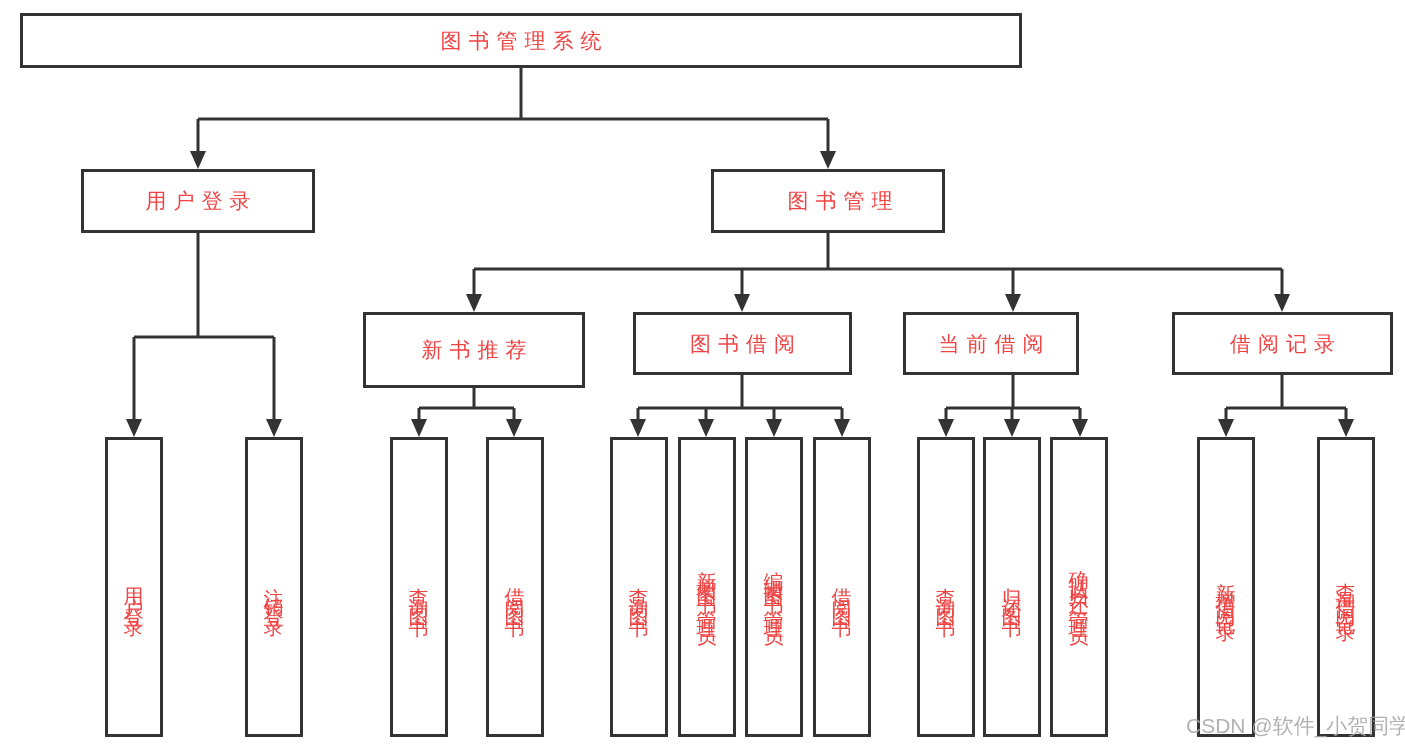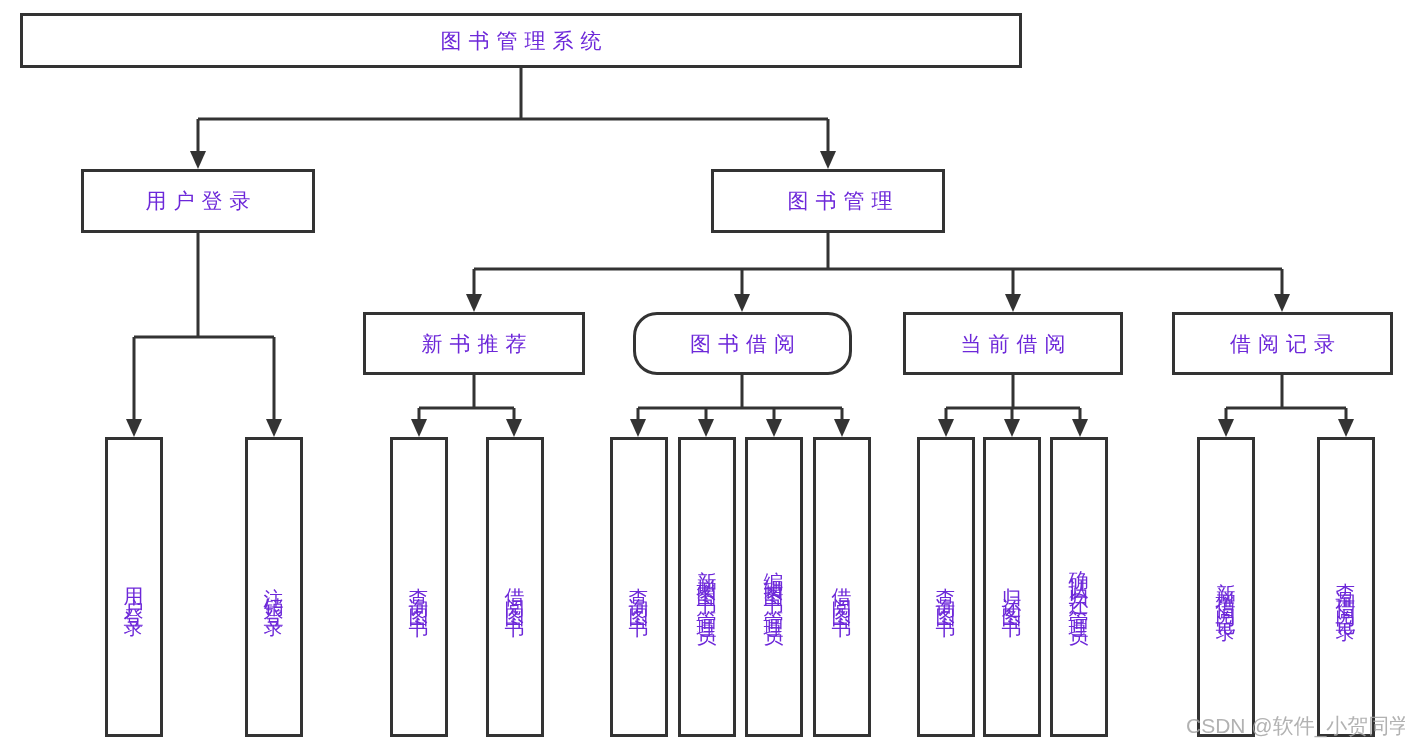--- a/index.html
+++ b/index.html
@@ -1,21 +1,21 @@
 <!DOCTYPE html>
 <html><head>
 <meta charset="utf-8">
 <style>
   html,body{margin:0;padding:0;background:#ffffff;}
   body{font-family:"Liberation Sans",sans-serif;}
   .stage{position:relative;width:1405px;height:747px;background:#ffffff;overflow:hidden;}
   .connectors{position:absolute;left:0;top:0;width:1405px;height:747px;}
   .node{
     position:absolute;box-sizing:border-box;background:#ffffff;
-    border:3px solid #333333;color:#6d28d9;
+    border:3px solid #333333;color:#ef4444;
     display:flex;align-items:center;justify-content:center;
   }
   .h-node{font-size:21px;}
   .h-node .lbl{letter-spacing:7px;margin-right:-7px;white-space:nowrap;}
   .root{left:20px;top:13px;width:1002px;height:55px;}
   .leaf{top:437px;width:58px;height:300px;font-size:20px;}
   .leaf .lbl{
     writing-mode:vertical-rl;text-orientation:mixed;
     letter-spacing:10px;margin-bottom:-10px;line-height:1;
     white-space:nowrap;
@@ -76,27 +76,27 @@
     <span class="lbl">图书管理系统</span>
   </div>
 
   <div class="node h-node" style="left:81px;top:169px;width:234px;height:64px;">
     <span class="lbl">用户登录</span>
   </div>
   <div class="node h-node" style="left:711px;top:169px;width:234px;height:64px;padding-left:24px;">
     <span class="lbl">图书管理</span>
   </div>
 
-  <div class="node h-node" style="left:363px;top:312px;width:222px;height:63px;">
+  <div class="node h-node" style="left:363px;top:312px;width:222px;height:76px;">
     <span class="lbl">新书推荐</span>
   </div>
-  <div class="node h-node" style="left:633px;top:312px;width:219px;height:63px;border-radius:24px;">
+  <div class="node h-node" style="left:633px;top:312px;width:219px;height:63px;">
     <span class="lbl">图书借阅</span>
   </div>
-  <div class="node h-node" style="left:903px;top:312px;width:220px;height:63px;">
+  <div class="node h-node" style="left:903px;top:312px;width:176px;height:63px;">
     <span class="lbl">当前借阅</span>
   </div>
   <div class="node h-node" style="left:1172px;top:312px;width:221px;height:63px;">
     <span class="lbl">借阅记录</span>
   </div>
 
   <div class="node leaf" style="left:105px;">
     <span class="lbl">用户登录</span>
   </div>
   <div class="node leaf" style="left:245px;">

